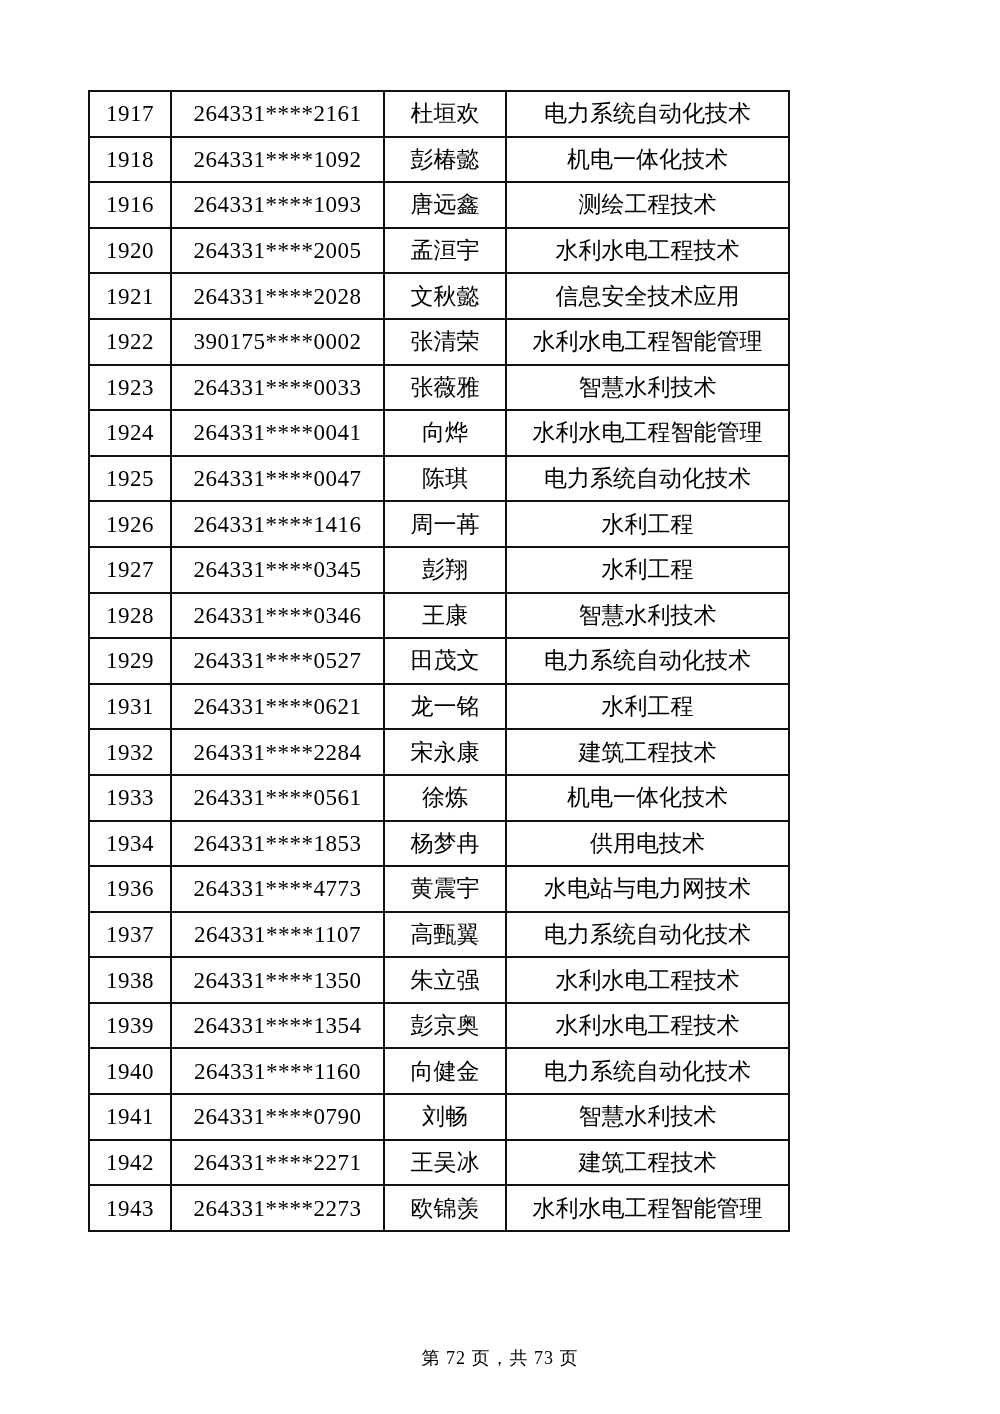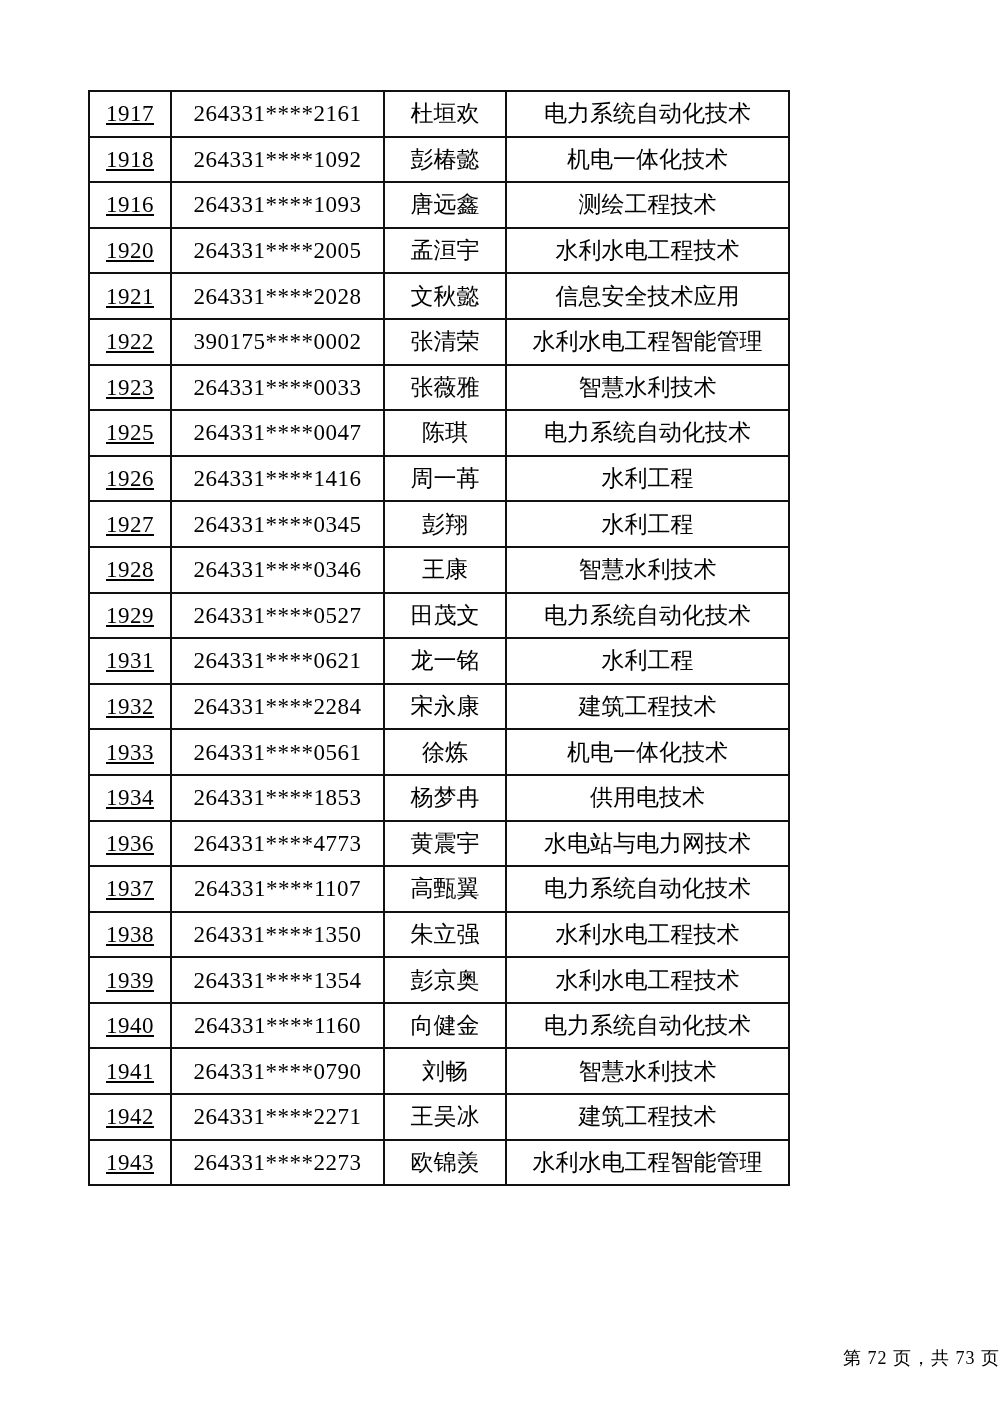--- a/index.html
+++ b/index.html
@@ -28,30 +28,30 @@
     border: 2px solid #111111;
     height: 43.6px;
     padding: 0 2px;
     text-align: center;
     vertical-align: middle;
     font-size: 23px;
     line-height: 1;
     white-space: nowrap;
     overflow: hidden;
   }
-  td.col-no     { letter-spacing: 0.5px; text-decoration: underline; }
+  td.col-no     { letter-spacing: 0.5px; }
   td.col-id     { letter-spacing: 0.5px; }
   td.col-name   { }
   td.col-major  { }
   .footer {
     position: absolute;
     left: 0;
     top: 1346px;
     width: 100%;
-    text-align: right;
+    text-align: center;
     font-size: 18px;
     letter-spacing: 1px;
   }
 </style>
 </head>
 <body>
 
 <div class="page">
 
   <table class="roster">
@@ -98,20 +98,26 @@
           <td class="col-name">张清荣</td>
           <td class="col-major">水利水电工程智能管理</td>
         </tr>
         <tr>
           <td class="col-no">1923</td>
           <td class="col-id">264331****0033</td>
           <td class="col-name">张薇雅</td>
           <td class="col-major">智慧水利技术</td>
         </tr>
         <tr>
+          <td class="col-no">1924</td>
+          <td class="col-id">264331****0041</td>
+          <td class="col-name">向烨</td>
+          <td class="col-major">水利水电工程智能管理</td>
+        </tr>
+        <tr>
           <td class="col-no">1925</td>
           <td class="col-id">264331****0047</td>
           <td class="col-name">陈琪</td>
           <td class="col-major">电力系统自动化技术</td>
         </tr>
         <tr>
           <td class="col-no">1926</td>
           <td class="col-id">264331****1416</td>
           <td class="col-name">周一苒</td>
           <td class="col-major">水利工程</td>

